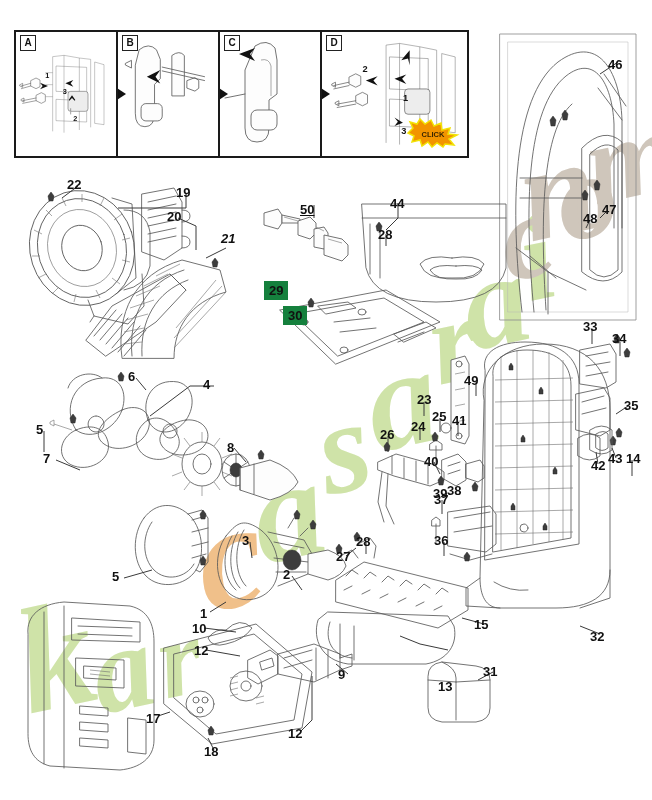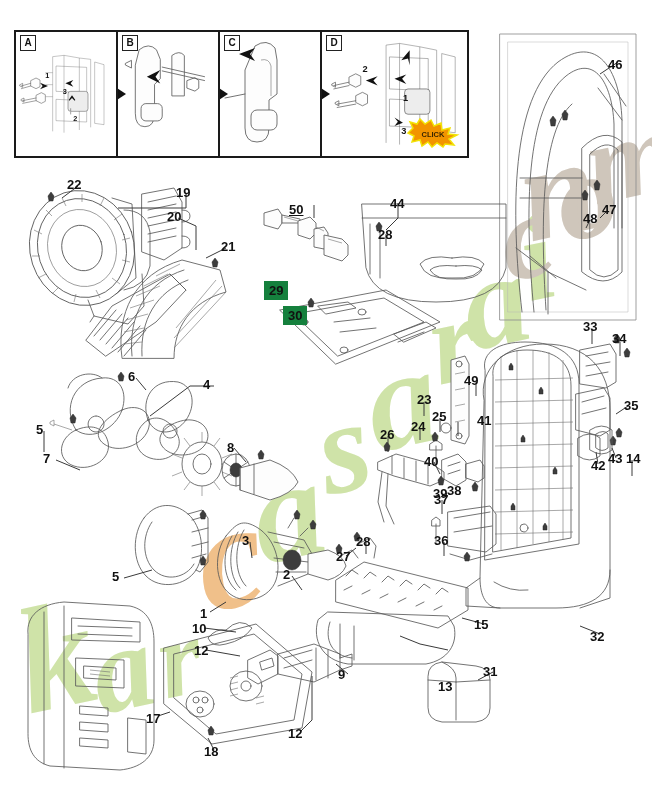--- a/index.html
+++ b/index.html
@@ -673,45 +673,45 @@
       <div class="cal" style="left: 112px; top: 570px;">5</div>
       <div class="cal" style="left: 194px; top: 644px;">12</div>
       <div class="cal" style="left: 438px; top: 680px; text-align: center;">13</div>
       <div class="cal" style="left: 626px; top: 452px;">14</div>
       <div class="cal" style="left: 474px; top: 618px;">15</div>
       <div class="cal" style="left: 288px; top: 727px;">12</div>
       <div class="cal" style="left: 146px; top: 712px;">17</div>
       <div class="cal" style="left: 204px; top: 745px;">18</div>
       <div class="cal" style="left: 176px; top: 186px;">19</div>
       <div class="cal" style="left: 167px; top: 210px;">20</div>
-      <div class="cal" style="left: 221px; top: 240px;">21</div>
+      <div class="cal" style="left: 221px; top: 232px; font-style: italic;">21</div>
       <div class="cal" style="left: 67px; top: 178px;">22</div>
       <div class="cal" style="left: 417px; top: 393px;">23</div>
       <div class="cal" style="left: 411px; top: 420px;">24</div>
       <div class="cal" style="left: 432px; top: 410px;">25</div>
       <div class="cal" style="left: 380px; top: 428px; text-align: right;">26</div>
       <div class="cal" style="left: 336px; top: 550px;">27</div>
       <div class="cal" style="left: 356px; top: 535px;">28</div>
       <div class="cal hl" style="left: 264px; top: 281px;">29</div>
       <div class="cal hl" style="left: 283px; top: 306px;">30</div>
       <div class="cal" style="left: 483px; top: 665px;">31</div>
       <div class="cal" style="left: 590px; top: 630px;">32</div>
       <div class="cal" style="left: 583px; top: 320px;">33</div>
       <div class="cal" style="left: 612px; top: 332px;">34</div>
       <div class="cal" style="left: 624px; top: 399px;">35</div>
       <div class="cal" style="left: 434px; top: 534px;">36</div>
       <div class="cal" style="left: 434px; top: 493px;">37</div>
       <div class="cal" style="left: 447px; top: 484px;">38</div>
       <div class="cal" style="left: 433px; top: 487px;">39</div>
       <div class="cal" style="left: 424px; top: 455px;">40</div>
-      <div class="cal" style="left: 452px; top: 414px; margin-left: 25px;">41</div>
+      <div class="cal" style="left: 452px; top: 414px;">41</div>
       <div class="cal" style="left: 591px; top: 459px;">42</div>
       <div class="cal" style="left: 608px; top: 452px;">43</div>
       <div class="cal" style="left: 390px; top: 197px;">44</div>
       <div class="cal" style="left: 378px; top: 228px;">28</div>
       <div class="cal" style="left: 608px; top: 58px;">46</div>
       <div class="cal" style="left: 602px; top: 203px;">47</div>
       <div class="cal" style="left: 583px; top: 212px;">48</div>
       <div class="cal" style="left: 464px; top: 374px;">49</div>
-      <div class="cal" style="left: 289px; top: 203px; text-decoration: underline;">50</div>
+      <div class="cal" style="left: 300px; top: 203px; text-decoration: underline;">50</div>
     </div>
 
 </div>
 
 </body></html>

